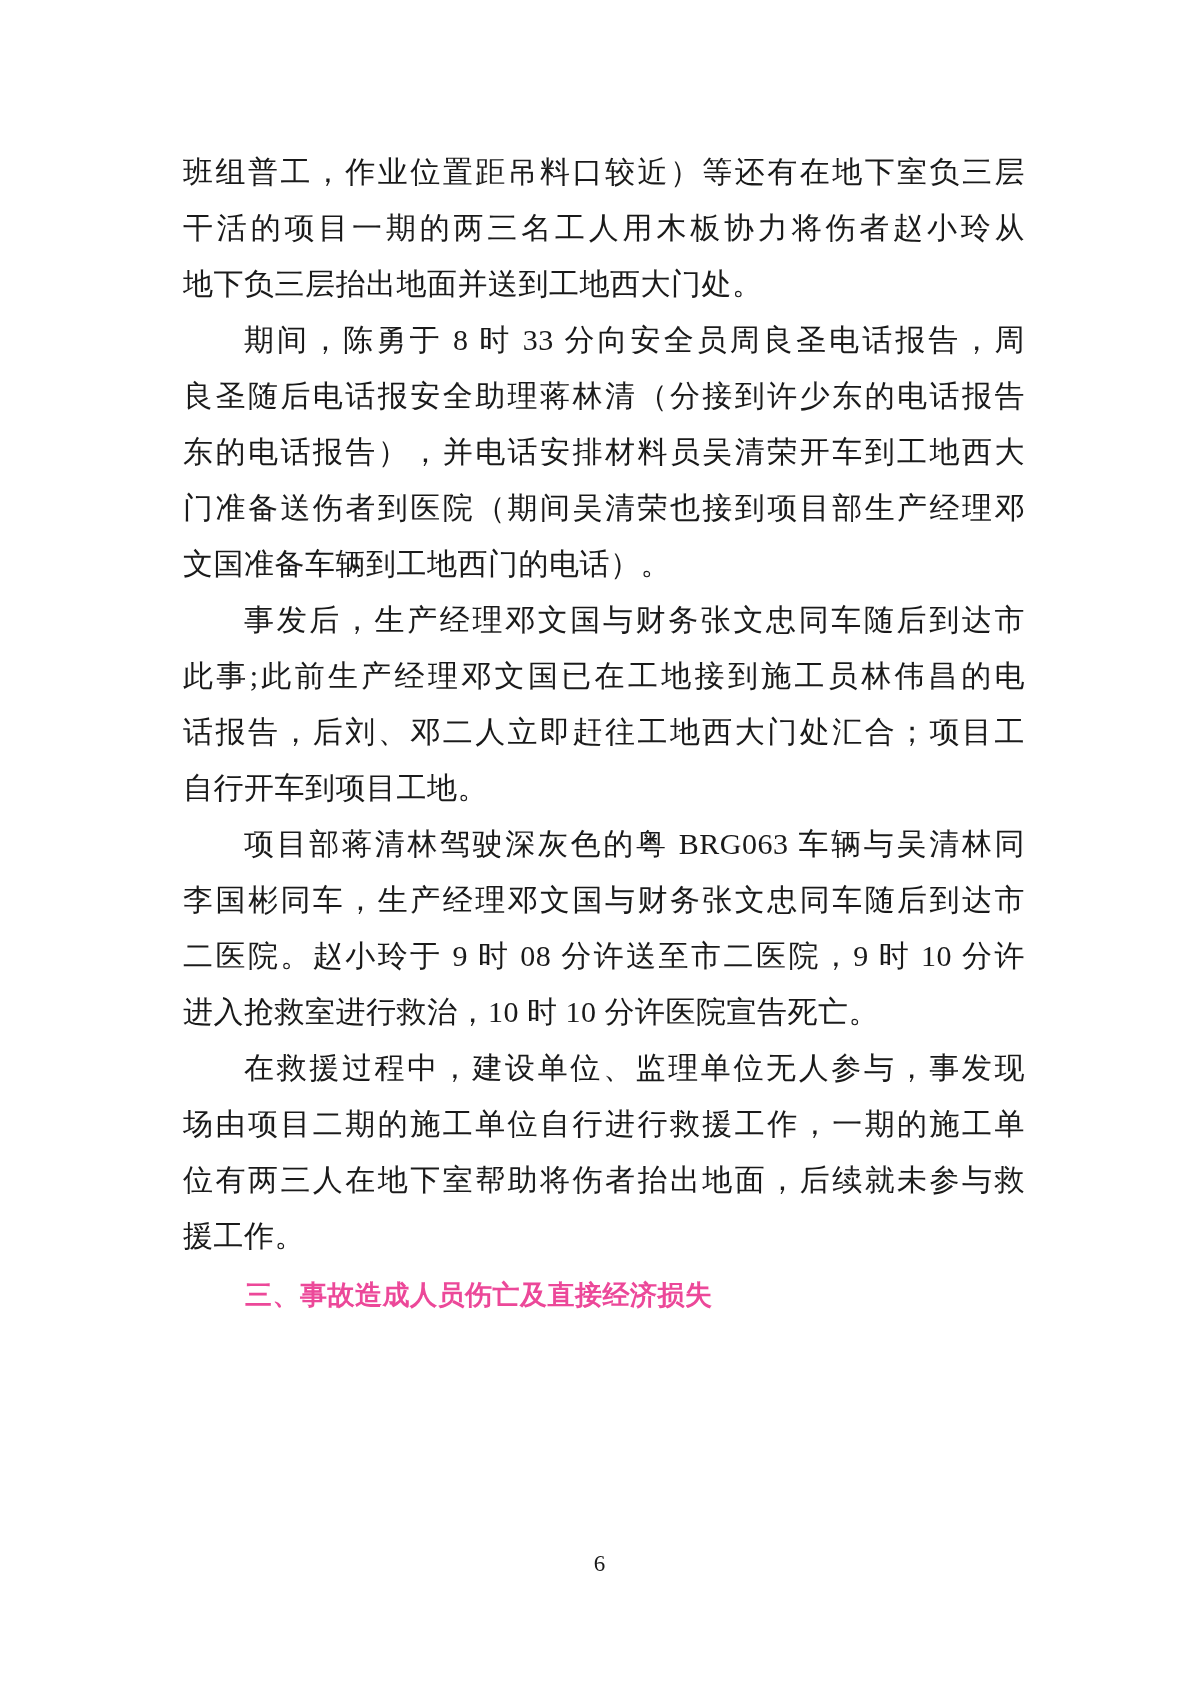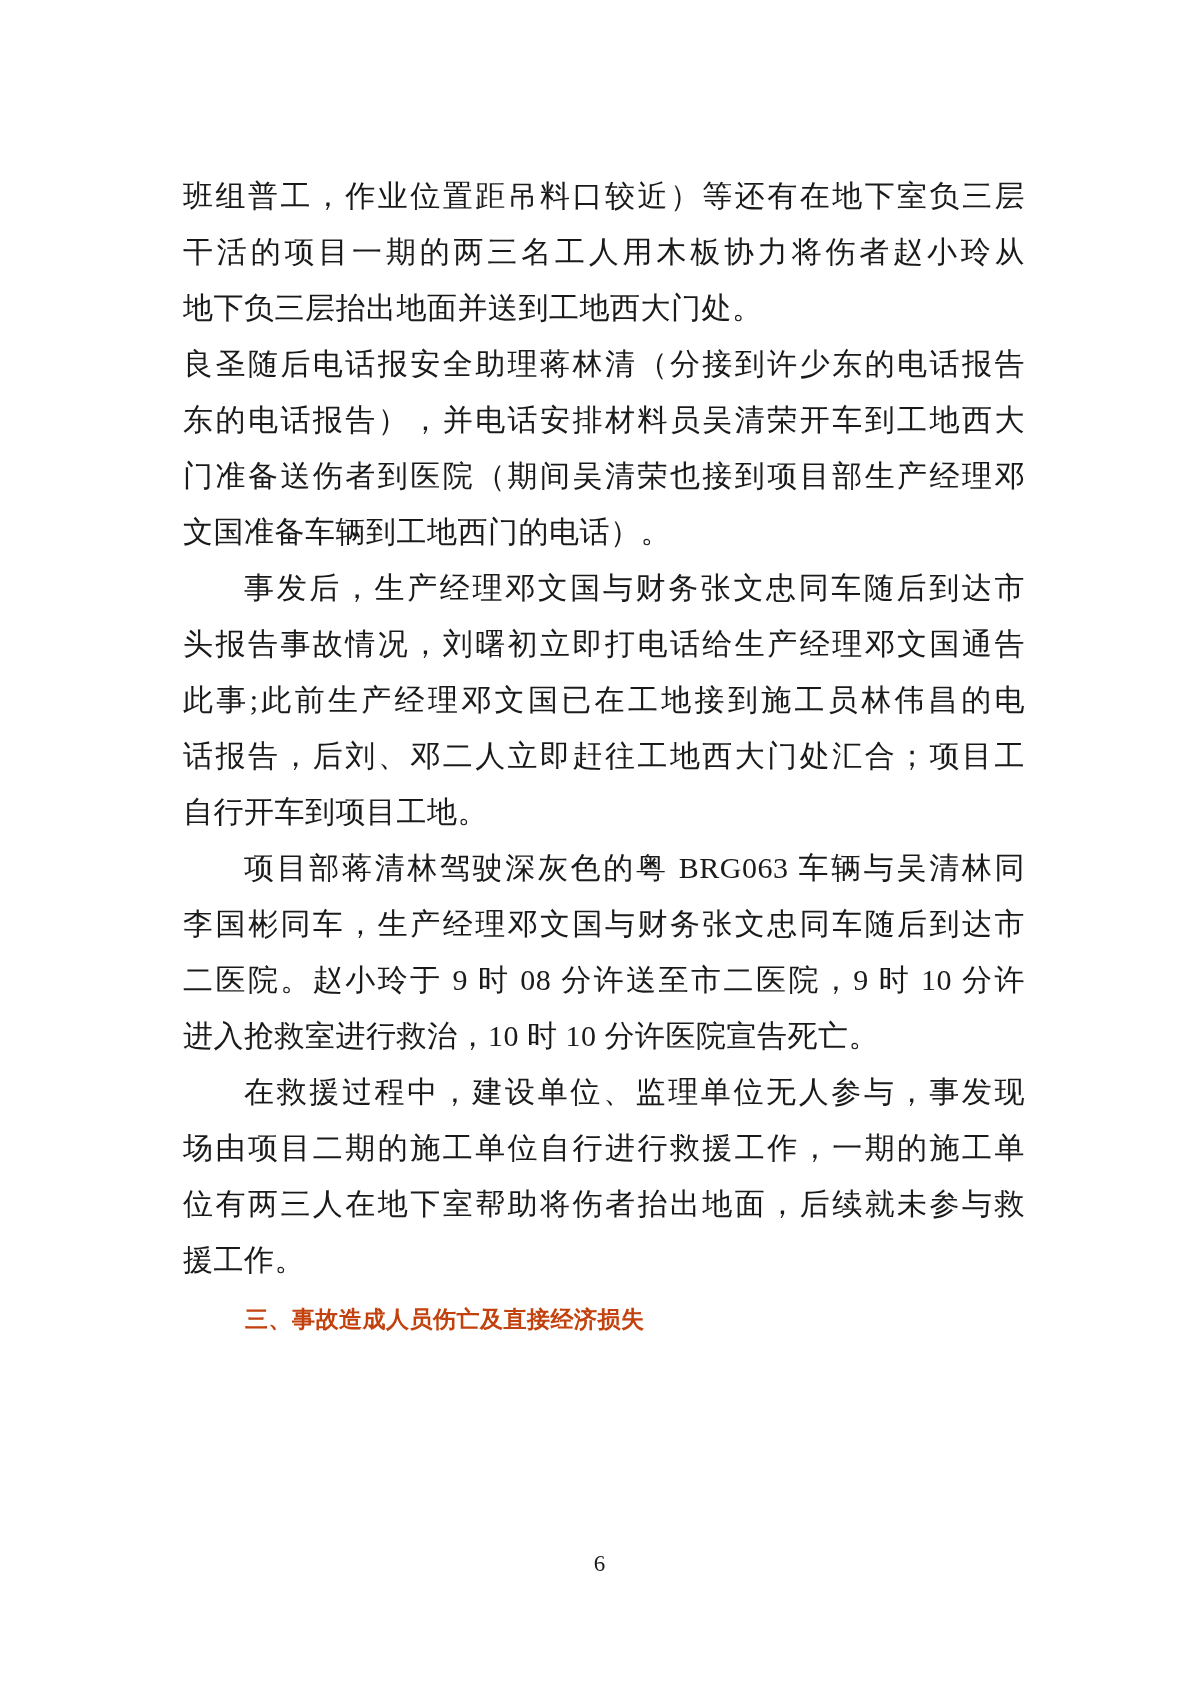--- a/index.html
+++ b/index.html
@@ -14,21 +14,21 @@
     overflow: hidden;
   }
   .page {
     position: absolute;
     inset: 0;
     background: #ffffff;
   }
   .textblock {
     position: absolute;
     left: 183px;
-    top: 168px;
+    top: 144px;
     width: 842px;
   }
   .line {
     font-family: "Liberation Serif", serif;
     font-size: 30px;
     line-height: 56px;
     height: 56px;
     overflow: hidden;
     color: #1a1a1a;
     text-align: justify;
@@ -38,25 +38,25 @@
   .line.indent {
     text-indent: 61px;
   }
   .line.end {
     text-align: left;
     text-align-last: left;
   }
   .heading {
     font-family: "Liberation Sans", sans-serif;
     font-weight: 700;
-    font-size: 23px;
+    font-size: 27px;
     line-height: 62px;
     height: 62px;
     margin: 0;
-    color: #c2410c;
+    color: #ec4899;
     text-indent: 62px;
     letter-spacing: 0.5px;
   }
   .footer {
     position: absolute;
     top: 1550px;
     left: 0;
     width: 1199px;
     text-align: center;
     font-family: "Liberation Serif", serif;
@@ -66,26 +66,26 @@
   }
 </style>
 </head>
 <body>
 
 <div class="page">
   <main class="textblock">
     <div class="line">班组普工，作业位置距吊料口较近）等还有在地下室负三层</div>
     <div class="line">干活的项目一期的两三名工人用木板协力将伤者赵小玲从</div>
     <div class="line end">地下负三层抬出地面并送到工地西大门处。</div>
+    <div class="line indent">期间，陈勇于 8 时 33 分向安全员周良圣电话报告，周</div>
     <div class="line">良圣随后电话报安全助理蒋林清（分接到许少东的电话报告</div>
     <div class="line">东的电话报告），并电话安排材料员吴清荣开车到工地西大</div>
     <div class="line">门准备送伤者到医院（期间吴清荣也接到项目部生产经理邓</div>
     <div class="line end">文国准备车辆到工地西门的电话）。</div>
     <div class="line indent">事发后，生产经理邓文国与财务张文忠同车随后到达市</div>
-    <div class="line">头报告事故情况，刘曙初立即打电话给生产经理邓文国通告</div>
     <div class="line">此事;此前生产经理邓文国已在工地接到施工员林伟昌的电</div>
     <div class="line">话报告，后刘、邓二人立即赶往工地西大门处汇合；项目工</div>
     <div class="line end">自行开车到项目工地。</div>
     <div class="line indent">项目部蒋清林驾驶深灰色的粤 BRG063 车辆与吴清林同</div>
     <div class="line">李国彬同车，生产经理邓文国与财务张文忠同车随后到达市</div>
     <div class="line">二医院。赵小玲于 9 时 08 分许送至市二医院，9 时 10 分许</div>
     <div class="line end">进入抢救室进行救治，10 时 10 分许医院宣告死亡。</div>
     <div class="line indent">在救援过程中，建设单位、监理单位无人参与，事发现</div>
     <div class="line">场由项目二期的施工单位自行进行救援工作，一期的施工单</div>
     <div class="line">位有两三人在地下室帮助将伤者抬出地面，后续就未参与救</div>

